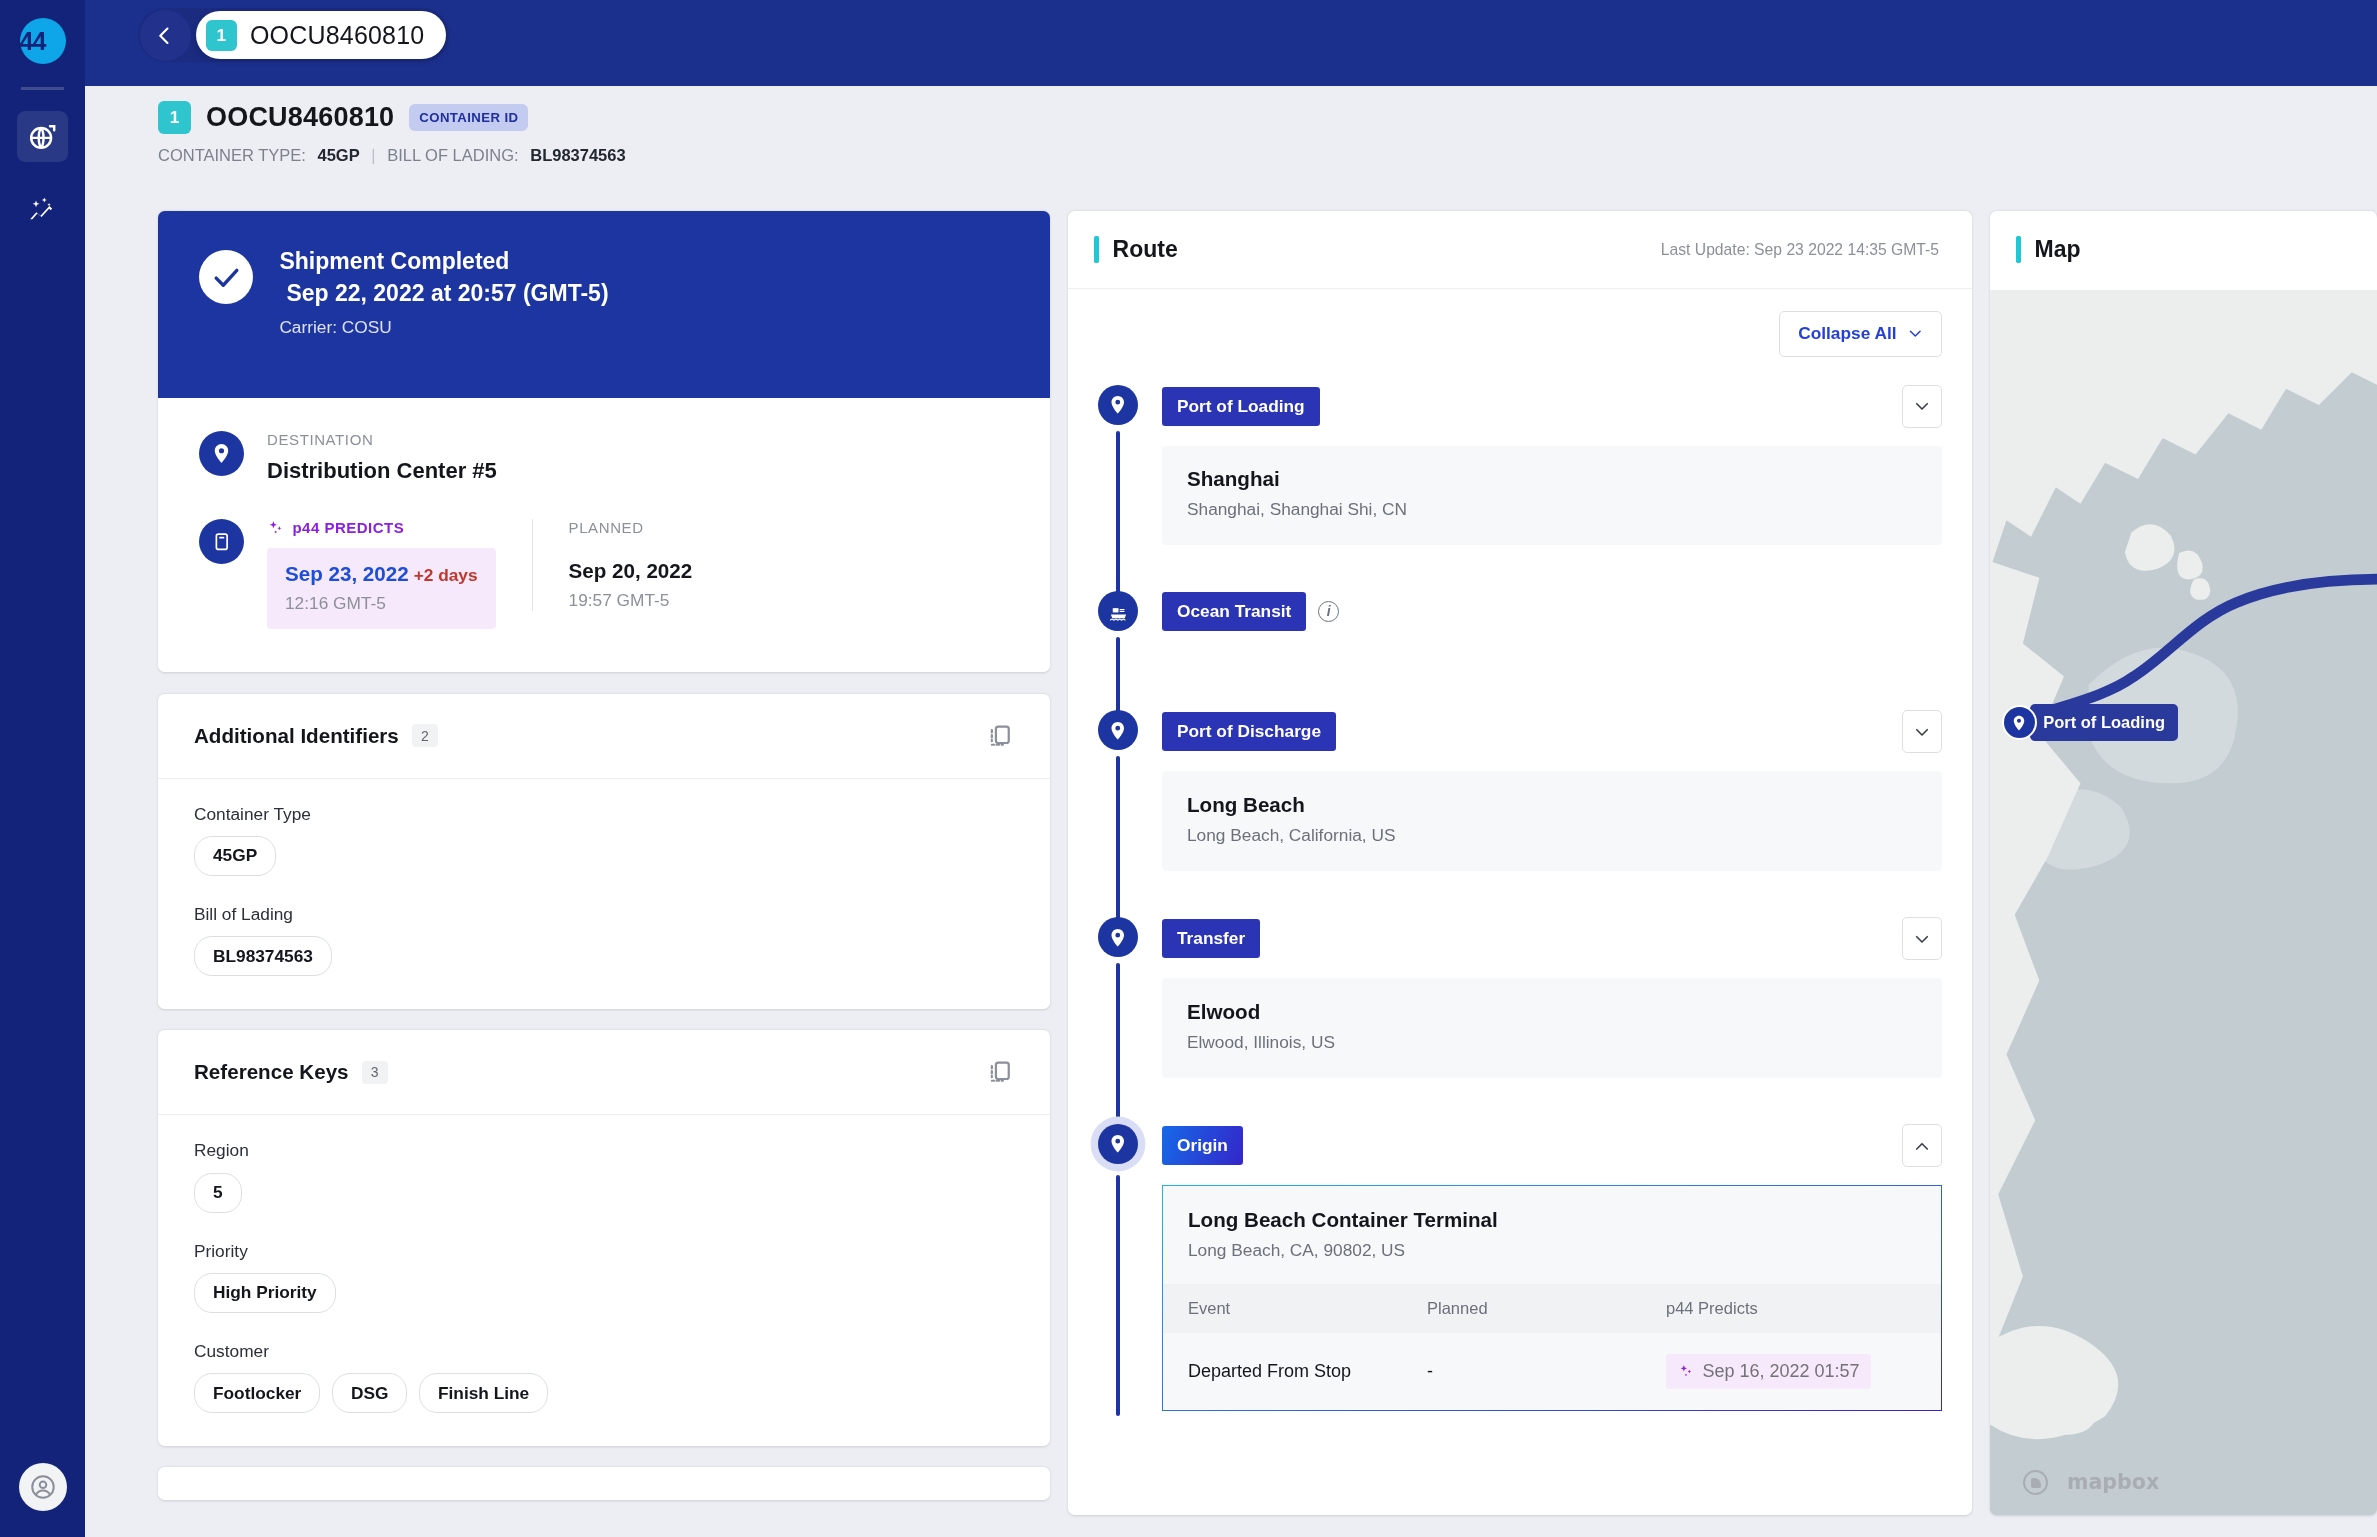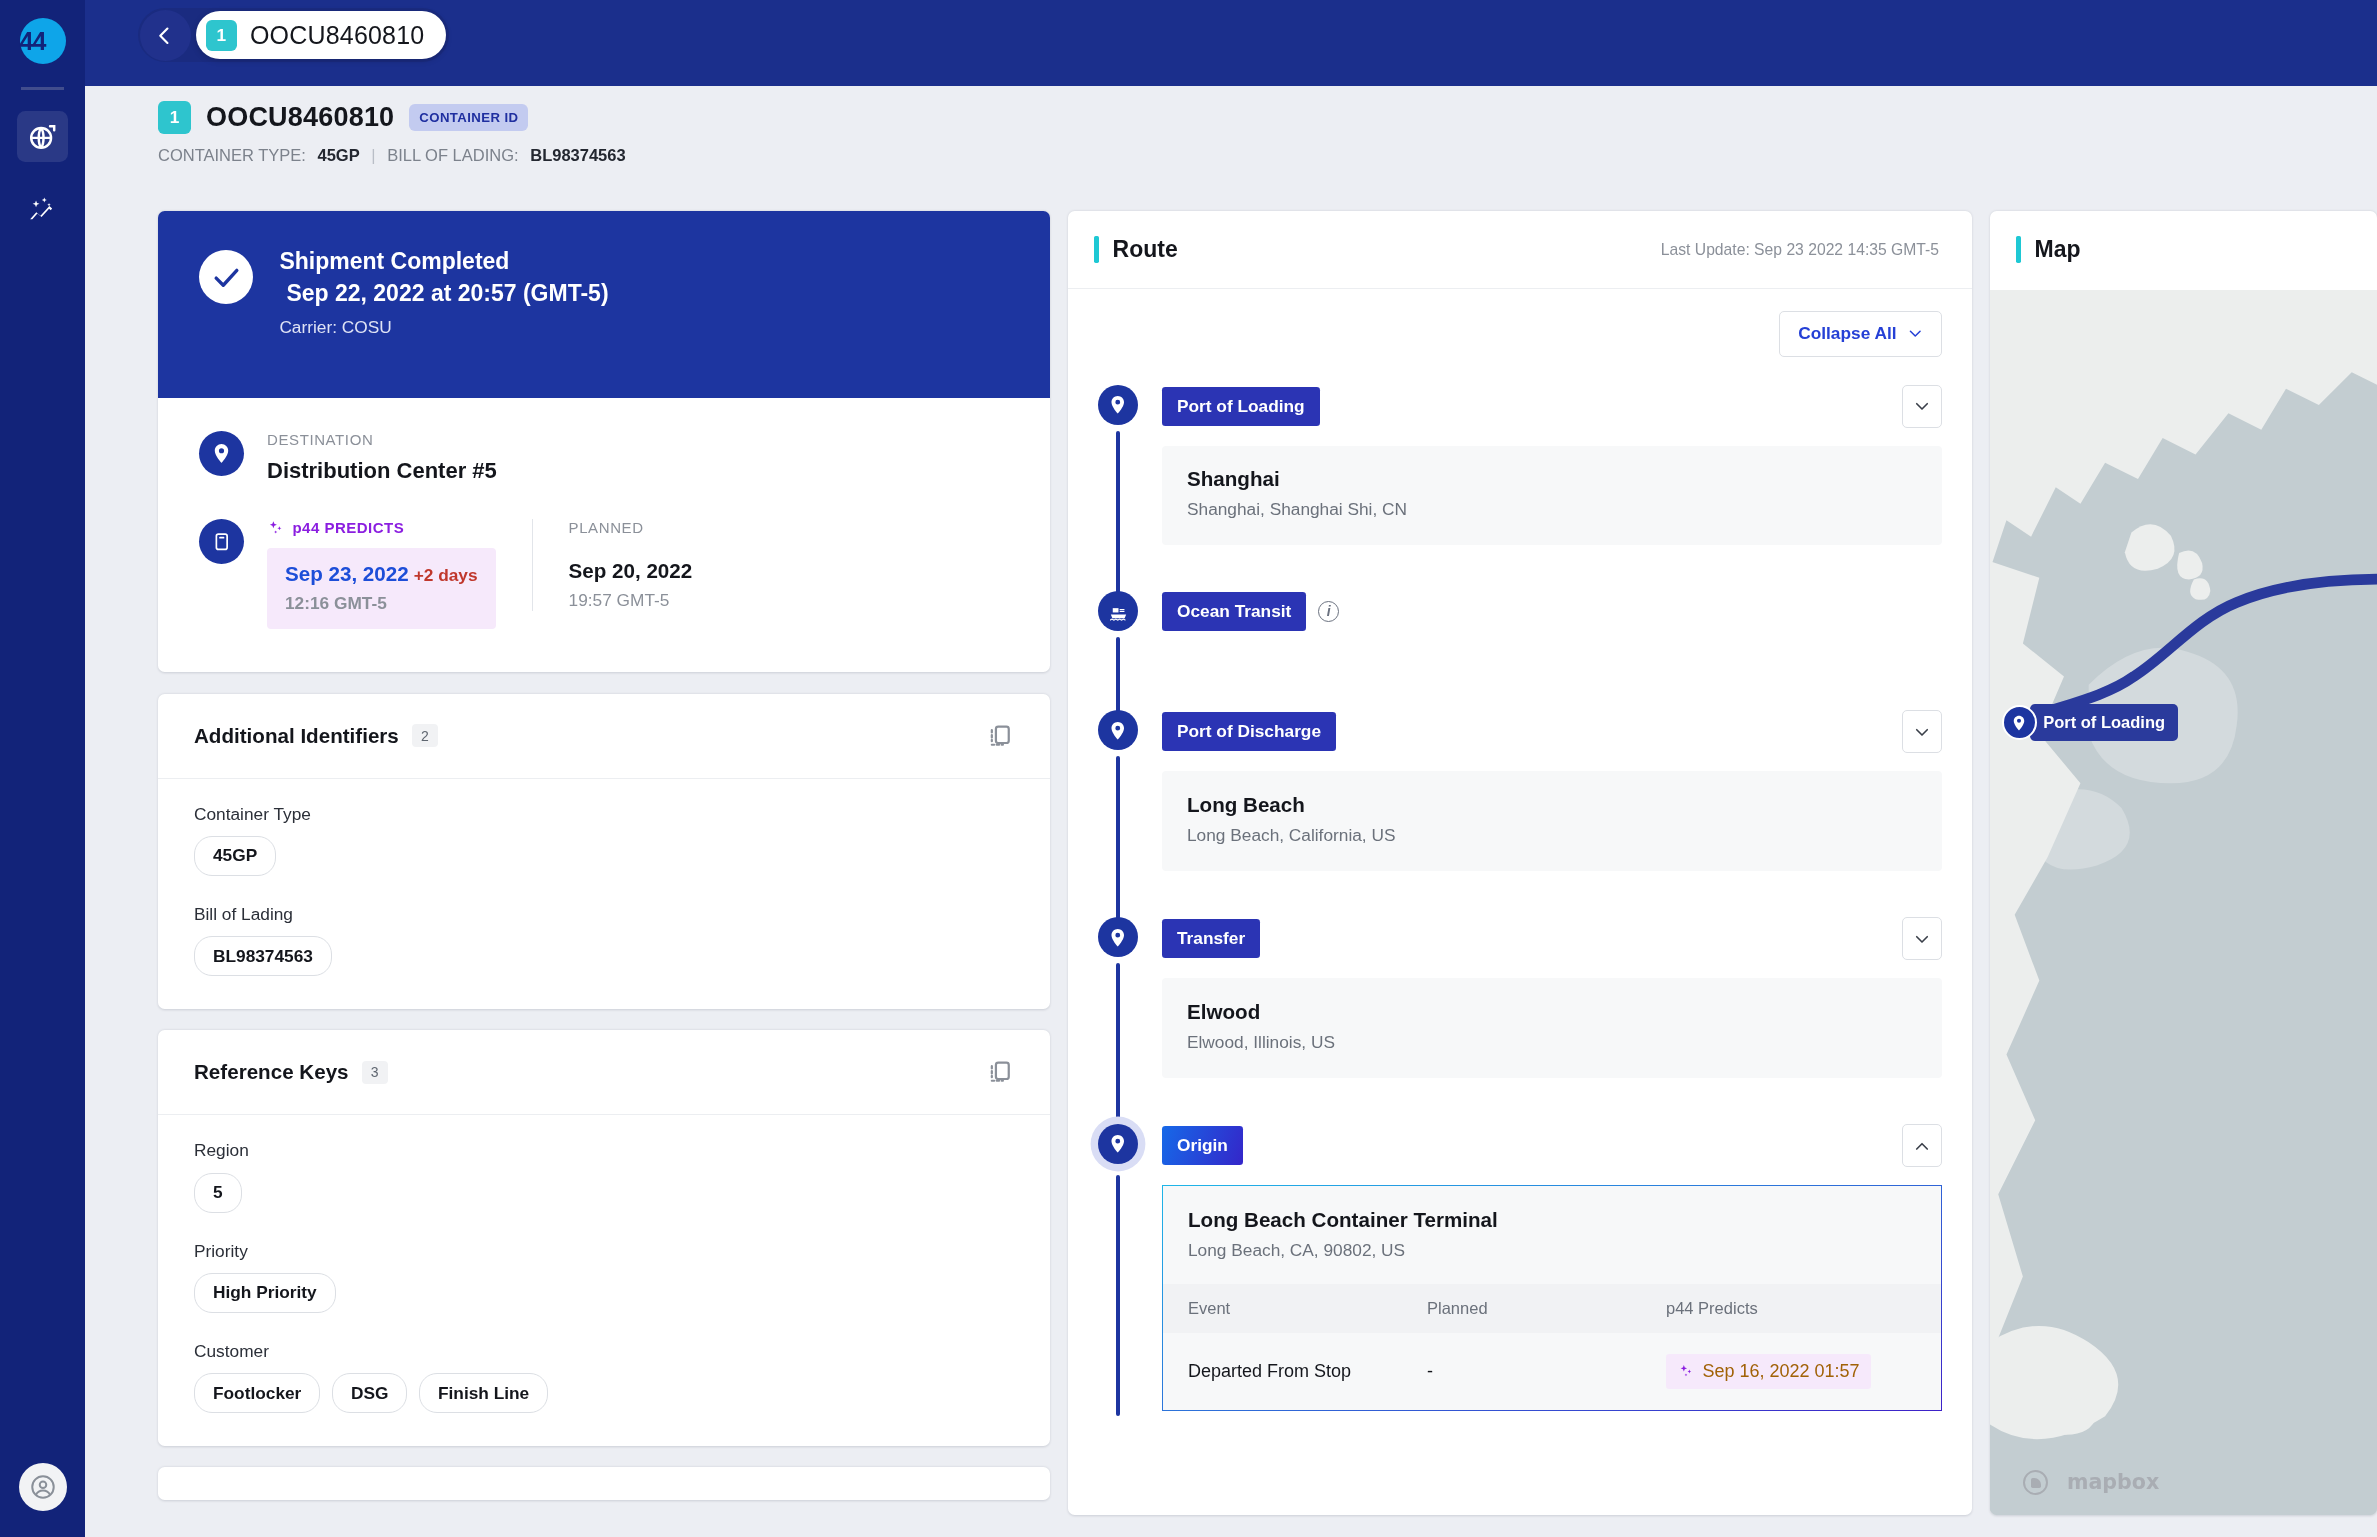--- a/index.html
+++ b/index.html
@@ -139,21 +139,21 @@
   .dest-name { font-size: 22px; font-weight:bold; color:#14161c; margin-top: 10px; }
   .sb-row2 { margin-top: 35px; }
   .predict-head { display:flex; align-items:center; gap: 7.4px; }
   .predict-head span.t { font-size: 15px; font-weight:bold; color:#8b1ee0; letter-spacing:0.5px; }
   .predict-box {
     margin-top: 11.6px; background:#f6e9fb; border-radius:4.1px;
     padding: 13.2px 18px 15px 18px; display:inline-block; min-width: 178px;
   }
   .pred-date { font-size: 20.6px; font-weight:bold; color:#1d4ed8; }
   .pred-delta { font-size: 17.3px; font-weight:bold; color:#c0372c; margin-left:5px; }
-  .pred-time { font-size: 17.3px; color:#8b9099; margin-top: 7.4px; font-weight: bold; }
+  .pred-time { font-size: 17.3px; color:#8b9099; margin-top: 7.4px; }
   .planned-col { margin-left: 36px; padding-left: 36px; border-left:0.8px solid #e2e5ea; }
   .plan-date { font-size: 20.6px; font-weight:bold; color:#14161c; margin-top: 23px; }
   .plan-time { font-size: 17.3px; color:#8b9099; margin-top: 7.4px; }
   .flexrow { display:flex; align-items:flex-start; }
 
   .sec-head {
     display:flex; align-items:center; justify-content:space-between;
     padding: 28px 36px; border-bottom:0.8px solid #eceef1;
   }
   .sec-head-left { display:flex; align-items:center; gap: 13.2px; }
@@ -248,21 +248,21 @@
   .evt-table th {
     text-align:left; font-size: 16.5px; font-weight: normal; color:#6b717b;
     background:#f1f2f4; padding: 15px 0 15px 25px;
   }
   .evt-table th:first-child { width: 239px; }
   .evt-table th:nth-child(2) { width: 239px; }
   .evt-table td { padding: 21.5px 0 21.5px 25px; font-size: 18px; color:#14161c; }
   .pred-pill {
     display:inline-flex; align-items:center; gap: 8.3px;
     background:#f6e9fb; border-radius:3.3px; padding: 6.6px 11.6px;
-    font-size: 18px; color:#a16207;
+    font-size: 18px; color:#737373;
   }
 
   
   .colR { flex: 1 1 auto; position: relative; }
   .map-card { height: 1304px; overflow:hidden; position:relative; background:#fff; }
   .map-head { padding: 25px 0 25px 26.4px; display:flex; align-items:center; gap:13.2px; }
   .map-canvas {
     position:absolute; left:0; right:0; top: 79px; bottom:0;
     background:#c3cdd1; overflow:hidden;
   }

